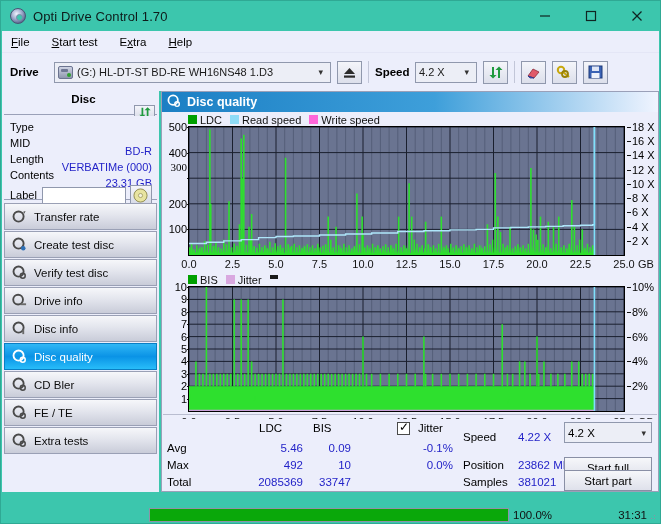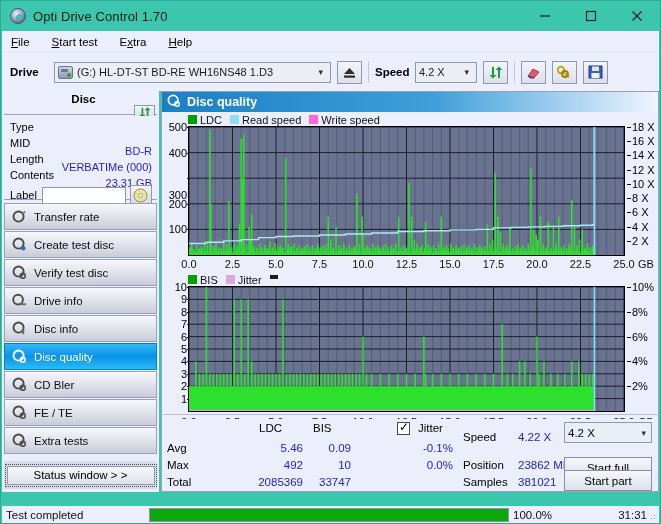--- a/index.html
+++ b/index.html
@@ -430,23 +430,20 @@
         <span class="nav-ico">
           <svg width="15" height="15" viewBox="0 0 16 16">
               <circle cx="7" cy="7" r="5.4" fill="none" stroke="#4a4a4a" stroke-width="2"></circle>
               <circle cx="11.5" cy="11.5" r="2.6" fill="none" stroke="#4a4a4a" stroke-width="1.6"></circle>
             </svg>
         </span>
         <span>Extra tests</span>
       </div>
     </div>
 
-    <div class="statusbtn-wrap">
-      <div class="statusbtn">Status window &gt; &gt;</div>
-    </div>
   </div>
 
   <div class="right">
 
     <div class="panel-title">
       <span>
         <svg width="14" height="14" viewBox="0 0 16 16">
             <circle cx="7" cy="7" r="5.4" fill="none" stroke="#ffffff" stroke-width="2"></circle>
             <circle cx="11.5" cy="11.5" r="2.6" fill="none" stroke="#ffffff" stroke-width="1.6"></circle>
           </svg>
@@ -462,21 +459,21 @@
         <span class="lg-txt">Read speed</span>
         <span class="lg-sw" style="background:#ff66d9"></span>
         <span class="lg-txt">Write speed</span>
       </div>
       <div style="position:relative;height:132px;">
         <div id="ldc-yl" style="position:absolute;left:0;top:0;width:26px;height:132px;">
             <div class="ytick" style="right: 1px; top: 103.4px;">100</div>
             <div style="position: absolute; right: -3px; width: 4px; height: 1px; background: rgb(17, 17, 17); top: 103.4px;"></div>
             <div class="ytick" style="right: 1px; top: 77.8px;">200</div>
             <div style="position: absolute; right: -3px; width: 4px; height: 1px; background: rgb(17, 17, 17); top: 77.8px;"></div>
-            <div class="ytick" style="right: 1px; top: 69px;">300</div>
+            <div class="ytick" style="right: 1px; top: 41px; font-family: Liberation Serif, serif;">300</div>
             <div style="position: absolute; right: -3px; width: 4px; height: 1px; background: rgb(17, 17, 17); top: 52.2px;"></div>
             <div class="ytick" style="right: 1px; top: 26.6px;">400</div>
             <div style="position: absolute; right: -3px; width: 4px; height: 1px; background: rgb(17, 17, 17); top: 26.6px;"></div>
             <div class="ytick" style="right: 1px; top: 1px;">500</div>
             <div style="position: absolute; right: -3px; width: 4px; height: 1px; background: rgb(17, 17, 17); top: 1px;"></div>
           </div>
         <div class="plot" style="position:absolute;left:26px;top:0;width:437px;height:130px;">
           <svg class="plot-svg" id="ldc-svg" width="435" height="128" viewBox="0 0 435 128" preserveAspectRatio="none">
               <line x1="0.00" y1="0" x2="0.00" y2="128" stroke="#1a1f2e" stroke-width="1"></line>
               <line x1="8.70" y1="0" x2="8.70" y2="128" stroke="#545e79" stroke-width="1"></line>
@@ -983,22 +980,19 @@
 
       <div class="spd-combo">
         <span>4.2 X</span>
         <span class="chev" style="margin-left:auto;padding:0 2px;color:#333;font-size:9px;">▾</span>
       </div>
       <div class="act-btn" style="top:38px;">Start full</div>
       <div class="act-btn" style="top:51px;">Start part</div>
     </div>
   </div>
 
-  <div class="statusbar">
-    <span class="txt">Test completed</span>
-  </div>
   <div class="prog-outer">
     <div class="prog-fill" id="progfill" style="width: 100%;"></div>
   </div>
   <div class="prog-pct">100.0%</div>
   <div class="prog-time">31:31</div>
   <div class="resize-grip"></div>
 </div>
 
 </body></html>

